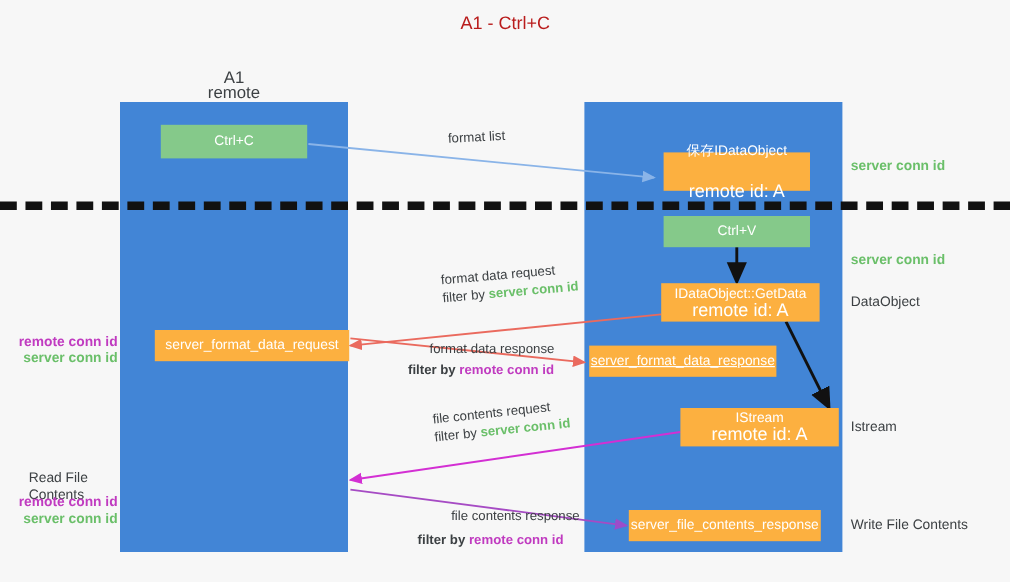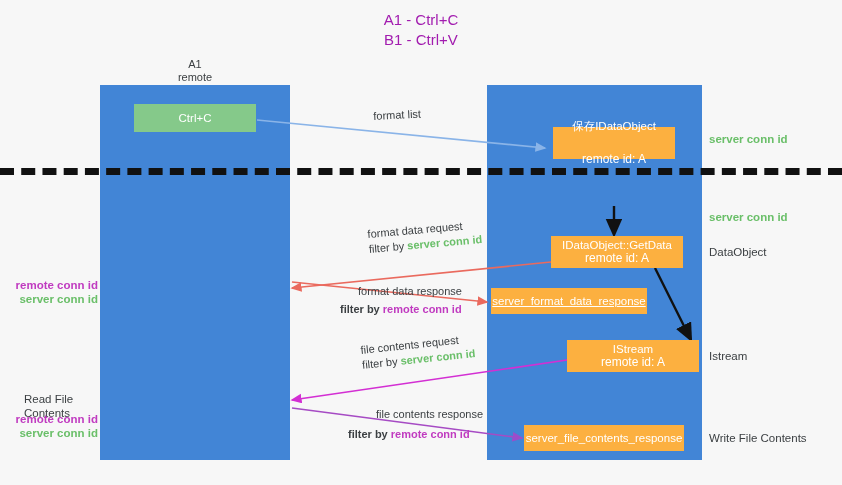--- a/index.html
+++ b/index.html
@@ -8,26 +8,26 @@
     background:#f7f7f7;
     font-family:"Liberation Sans","DejaVu Sans",sans-serif;
     overflow:hidden;
   }
   #stage{position:relative;width:842px;height:485px;}
   .abs{position:absolute;}
 
   
   #title{
     left:0;top:10px;width:842px;text-align:center;
-    font-size:15px;color:#a21caf;line-height:20px;
+    font-size:15px;color:#b91c1c;line-height:20px;
   }
 
   
   .col-head{
-    font-size:11px;color:#3c4043;text-align:center;line-height:13px;
+    font-size:14px;color:#3c4043;text-align:center;line-height:13px;
   }
 
   
   .lane{background:#4285d6;}
 
   
   #dashline{
     left:0;top:168px;width:842px;height:0;
     border-top:7px dashed #111;
   }
@@ -35,21 +35,21 @@
   
   .node{
     box-sizing:border-box;
     display:flex;flex-direction:column;
     align-items:center;justify-content:center;
     color:#ffffff;font-size:11.5px;line-height:13px;
     text-align:center;padding:2px 4px;
   }
   .node.green{background:#85c98a;}
   .node.orange{background:#fcb040;}
-  .node .l2{font-size:12px;}
+  .node .l2{font-size:15px;}
 
   
   .ann{font-size:11.5px;line-height:14px;}
   .green-t{color:#6abf69;font-weight:bold;}
   .purple-t{color:#c03bc0;font-weight:bold;}
   .plain-t{color:#3c4043;}
   .ann.right{text-align:left;}
   .ann.left{text-align:left;}
 
   
@@ -61,21 +61,20 @@
   svg#wires{position:absolute;left:0;top:0;width:842px;height:485px;
             pointer-events:none;}
 </style>
 </head>
 <body>
 
 <div id="stage">
 
   <div class="abs" id="title">
     <div>A1 - Ctrl+C</div>
-    <div>B1 - Ctrl+V</div>
   </div>
 
   <div class="abs col-head" style="left:120px;top:58px;width:150px;">
     <div>A1</div>
     <div>remote</div>
   </div>
 
   <div class="abs lane" style="left:100px;top:85px;width:190px;height:375px;"></div>
   <div class="abs lane" style="left:487px;top:85px;width:215px;height:375px;"></div>
 
@@ -112,27 +111,33 @@
 
     <path d="M292,408 L522,438" stroke="#a64bc4" stroke-width="1.6" fill="none" marker-end="url(#ah-pur)"></path>
   </svg>
 
   <div class="abs" id="dashline"></div>
 
   <div class="abs node green" style="left:134px;top:104px;width:122px;height:28px;">
     <div>Ctrl+C</div>
   </div>
 
+  <div class="abs node orange" style="left:129px;top:275px;width:162px;height:26px;">
+    <div>server_format_data_request</div>
+  </div>
 
 
   <div class="abs node orange" style="left:553px;top:127px;width:122px;height:32px;gap:20px;">
     <div>保存IDataObject</div>
     <div class="l2">remote id: A</div>
   </div>
 
+  <div class="abs node green" style="left:553px;top:180px;width:122px;height:26px;">
+    <div>Ctrl+V</div>
+  </div>
 
   <div class="abs node orange" style="left:551px;top:236px;width:132px;height:32px;">
     <div>IDataObject::GetData</div>
     <div class="l2">remote id: A</div>
   </div>
 
   <div class="abs node orange" style="left:491px;top:288px;width:156px;height:26px;text-decoration:underline;">
     <div>server_format_data_response</div>
   </div>
 
@@ -163,21 +168,21 @@
     </div>
   </div>
 
   <div class="abs edgelabel" style="left:360px;top:344px;transform:rotate(-6deg);">
     <div><span>file contents request</span></div>
     <div style="margin-top:3px;">
       <span>filter by </span><span class="green-t">server conn id</span>
     </div>
   </div>
 
-  <div class="abs edgelabel" style="left:376px;top:408px;">
+  <div class="abs edgelabel" style="left:376px;top:424px;">
     <div><span>file contents response</span></div>
     <div style="margin-top:8px;margin-left:-28px;">
       <span style="font-weight:bold;">filter by </span><span class="purple-t">remote conn id</span>
     </div>
   </div>
 
   <div class="abs ann right green-t" style="left:709px;top:132px;">server conn id</div>
 
   <div class="abs ann right green-t" style="left:709px;top:210px;">server conn id</div>
 

